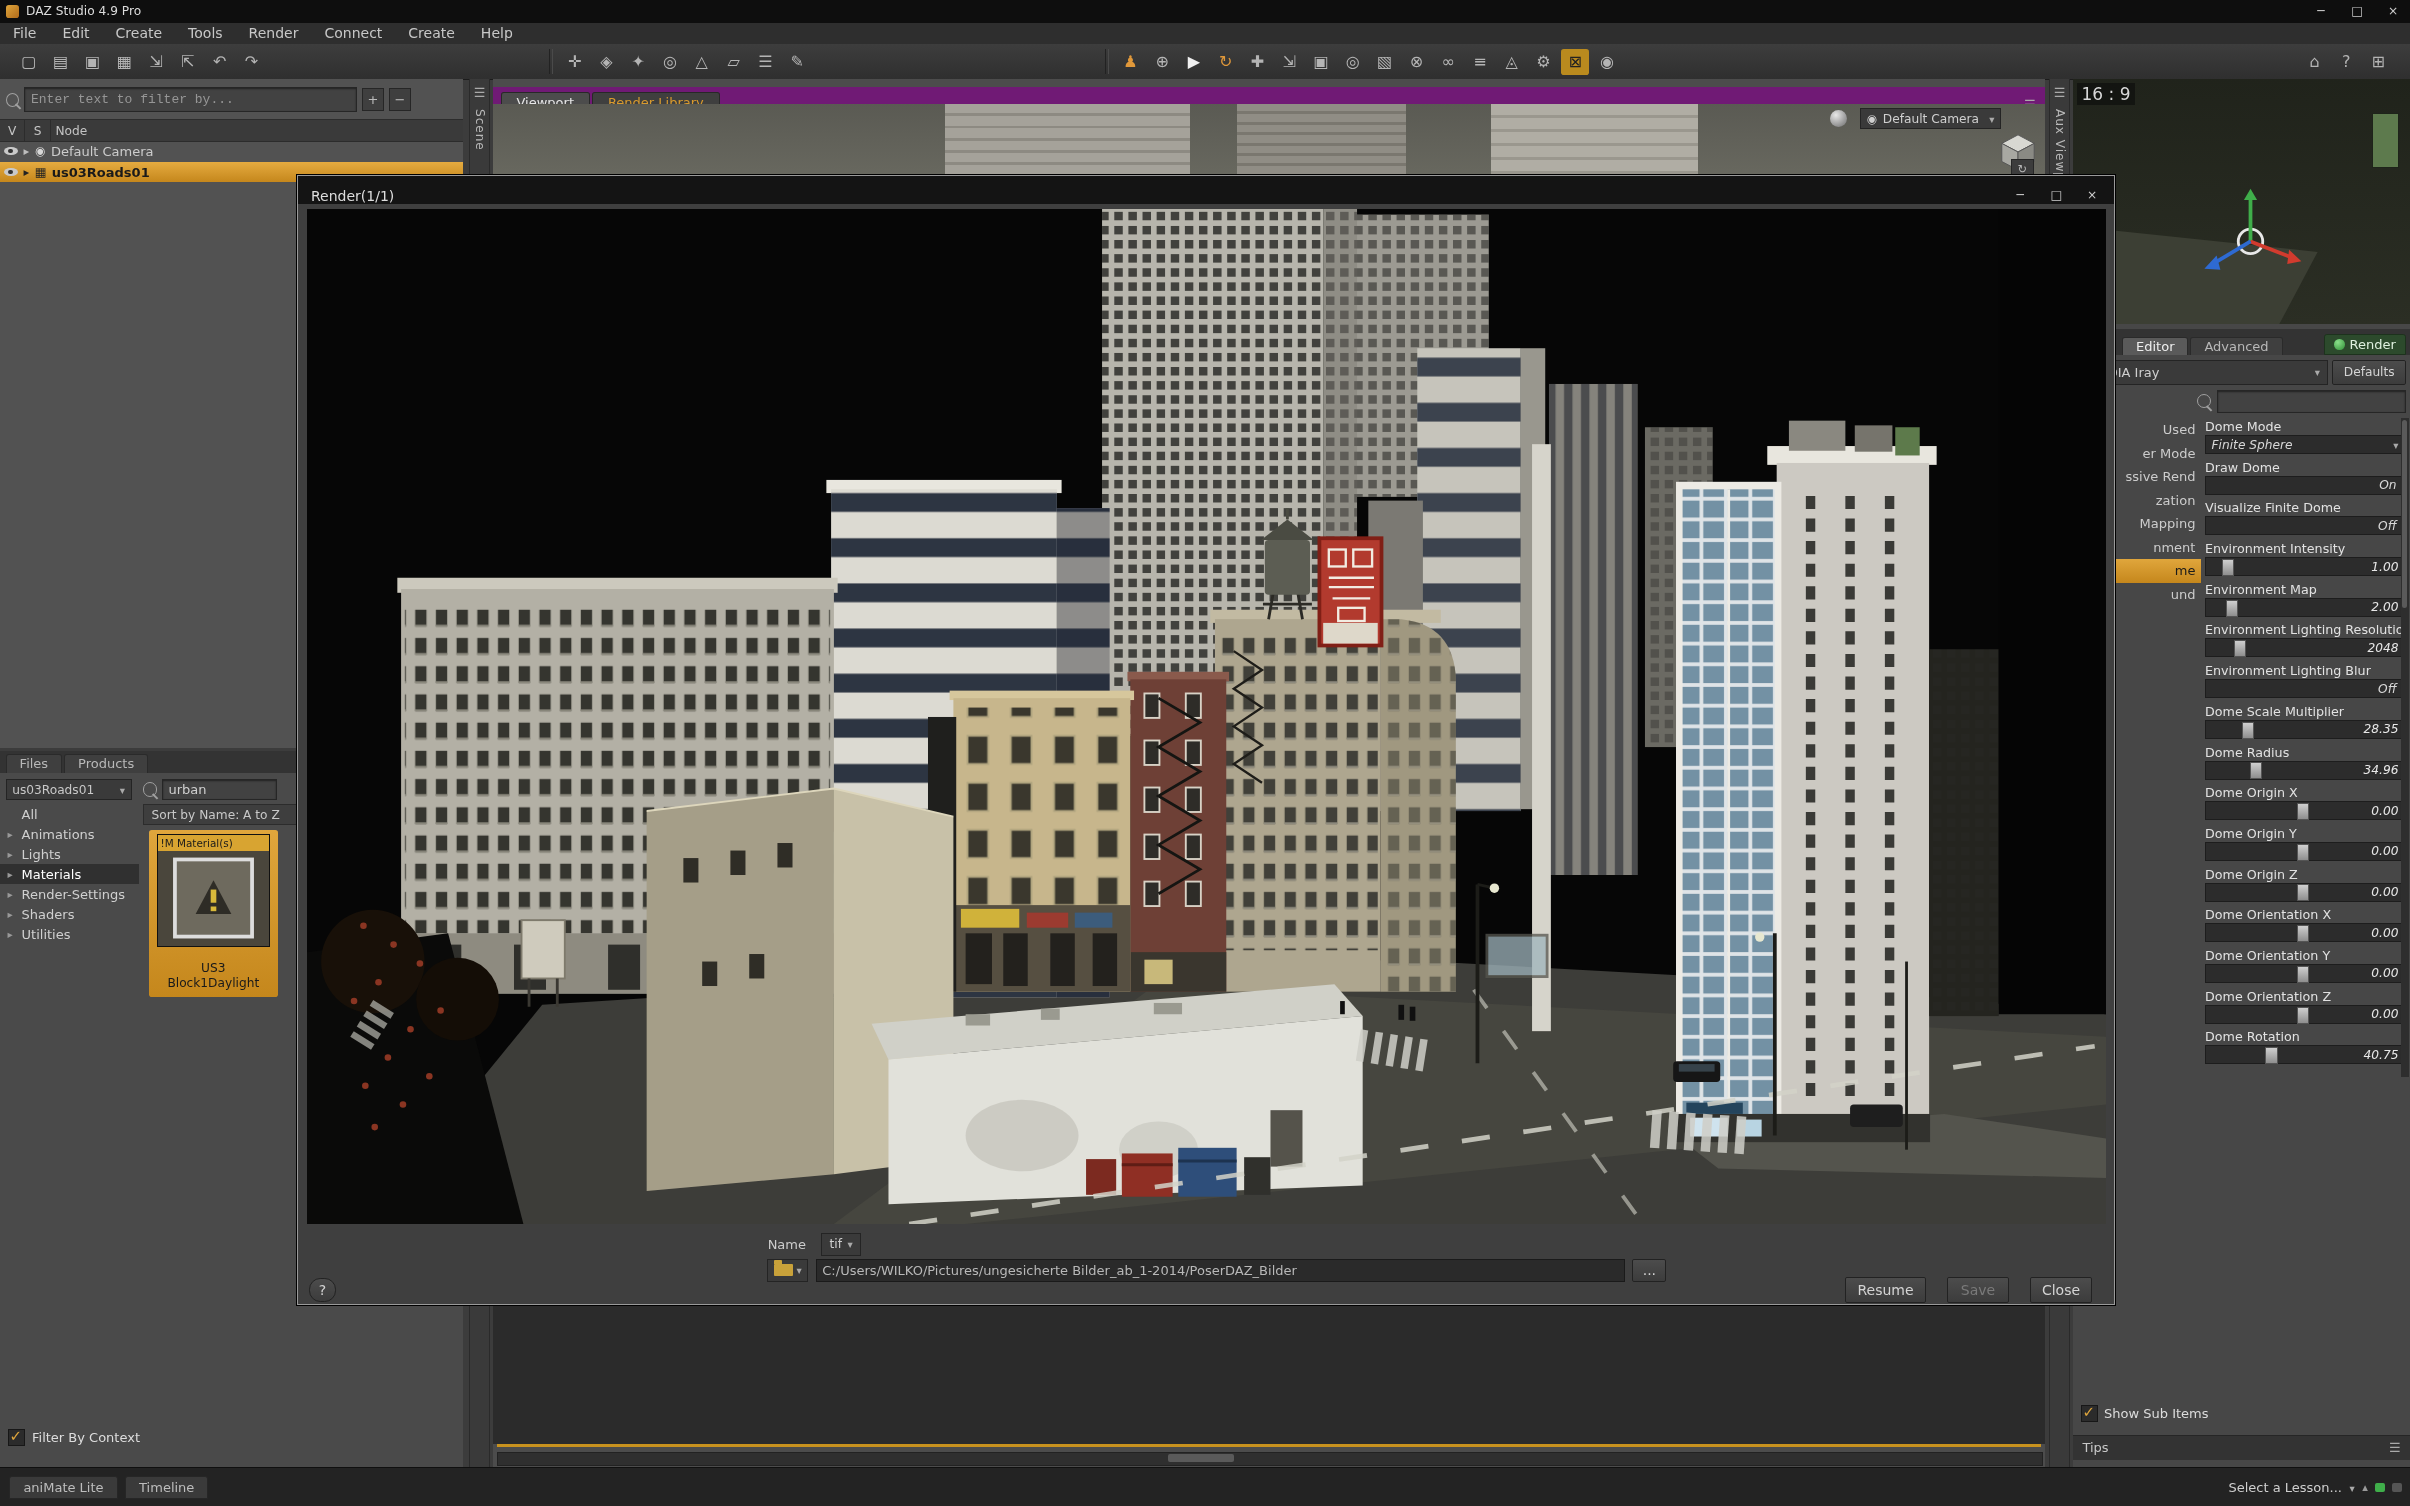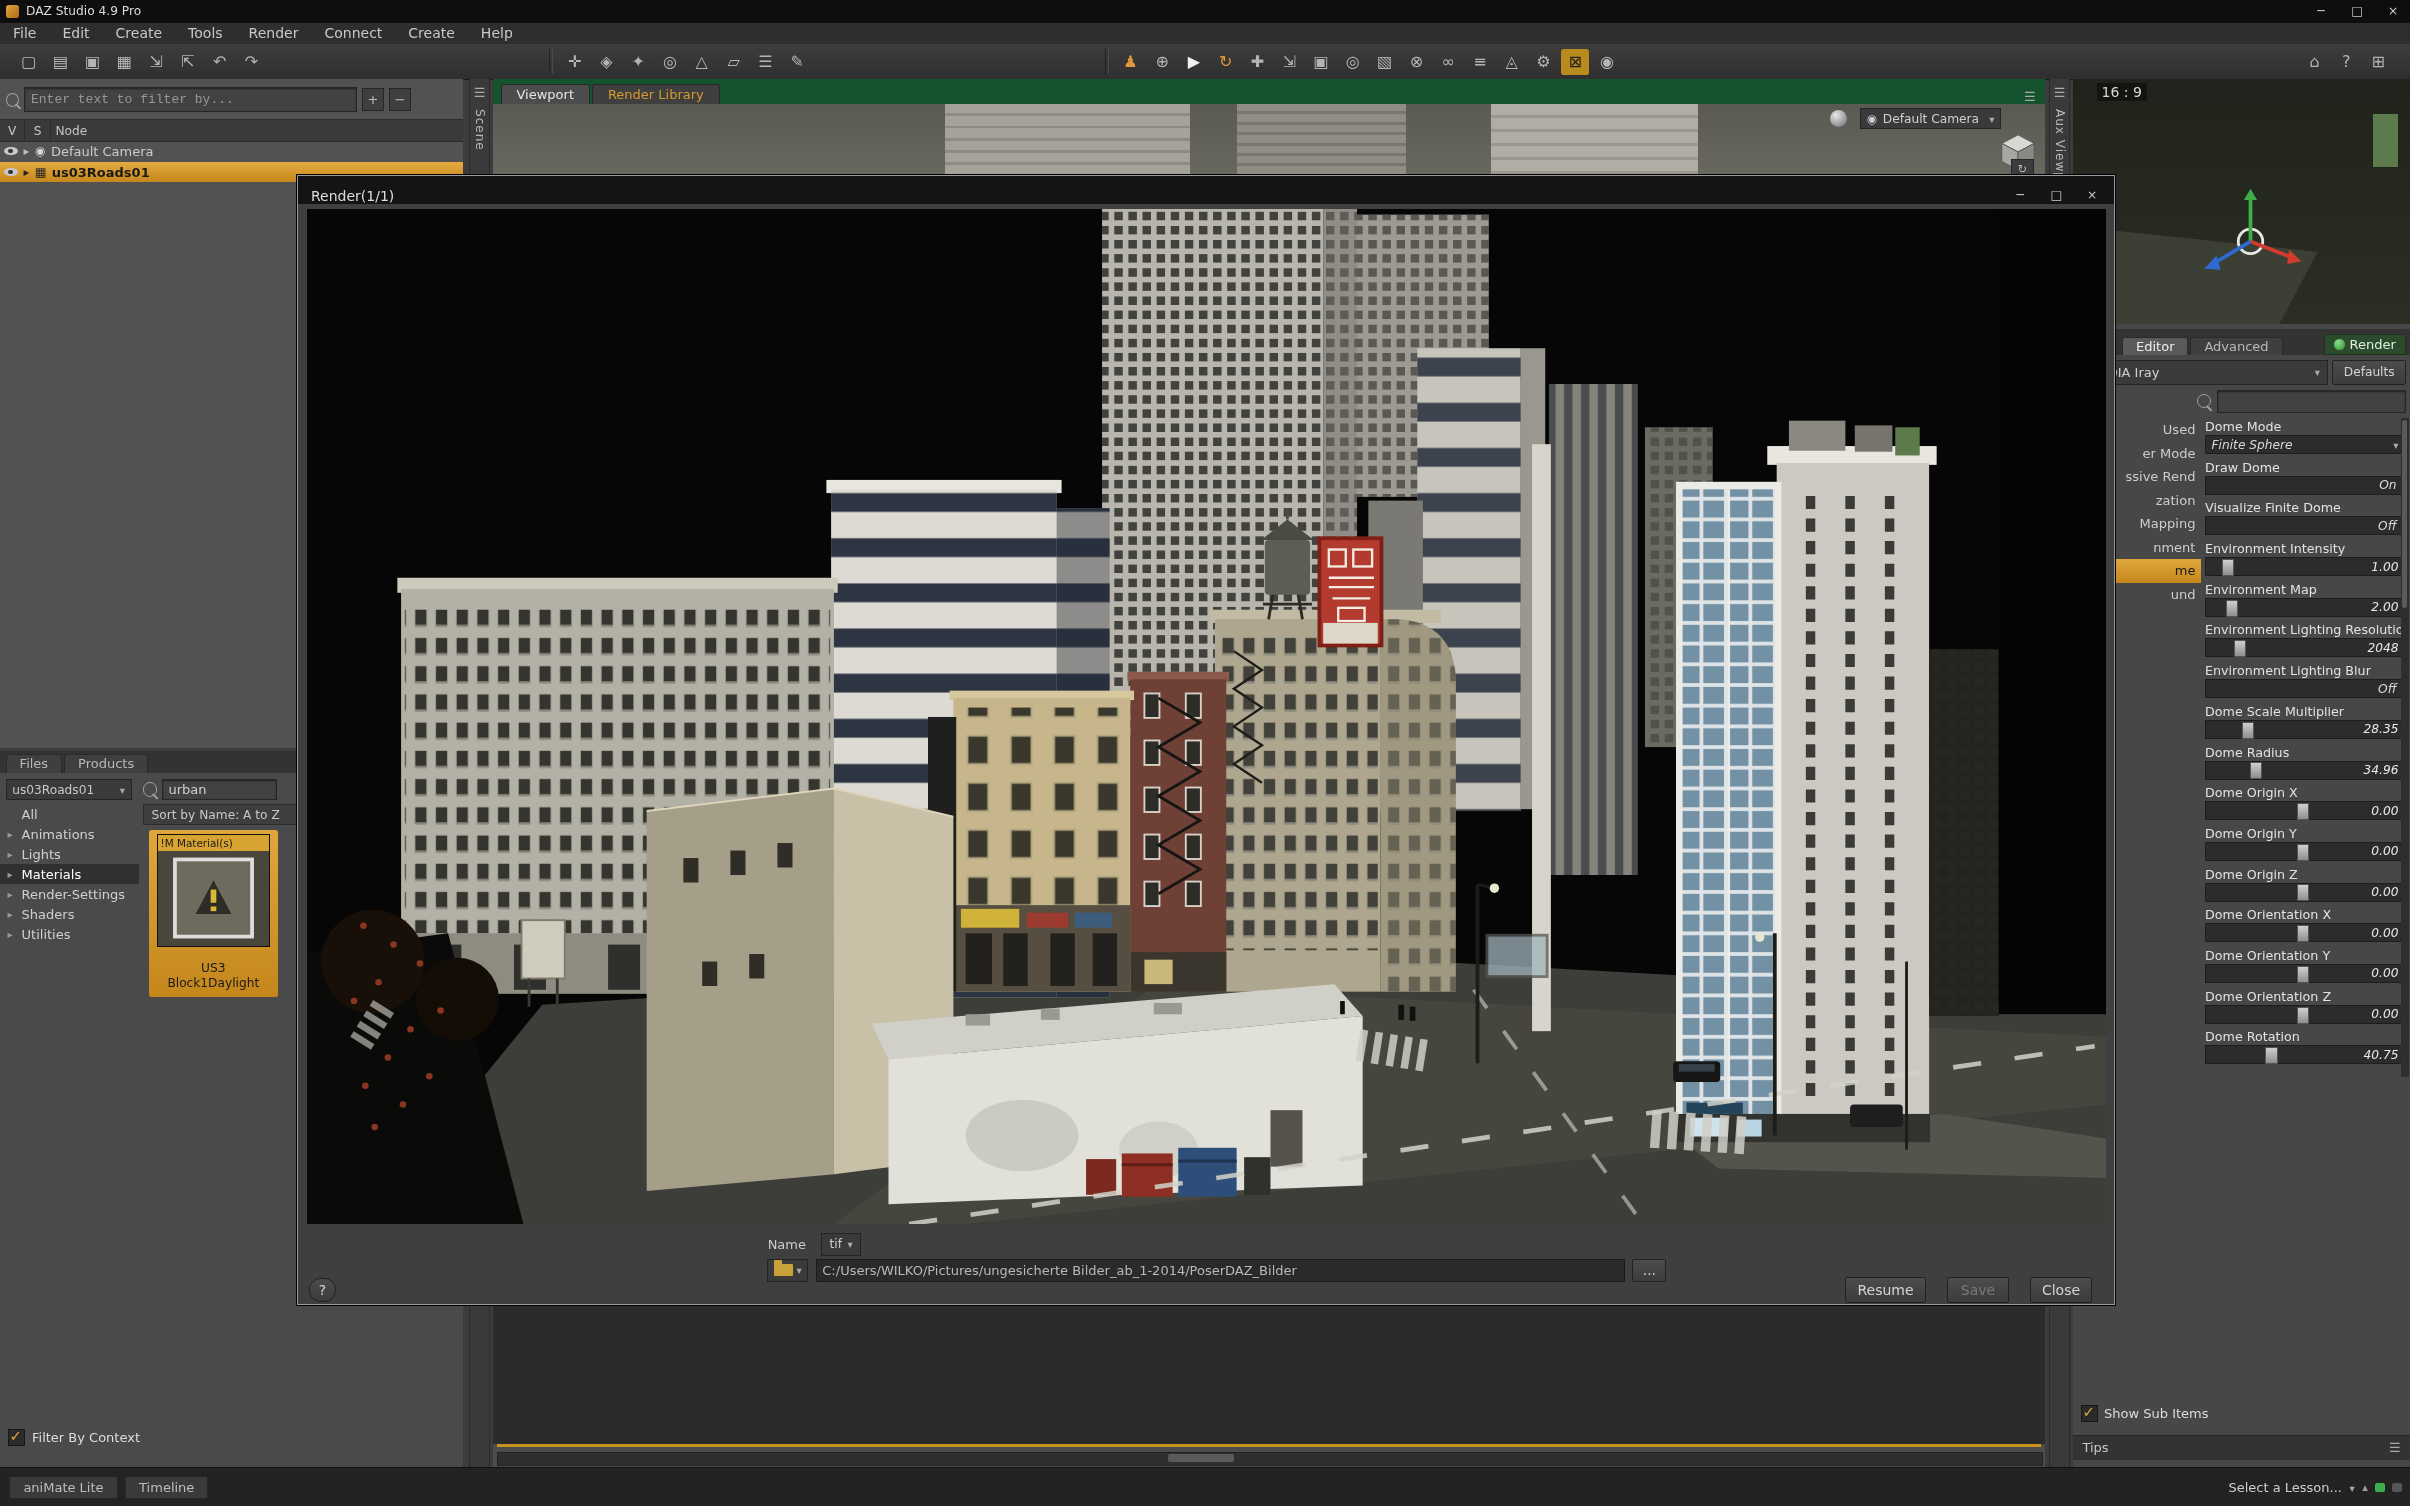--- a/index.html
+++ b/index.html
@@ -76,42 +76,42 @@
   .badge{position:absolute;left:0;top:0;right:0;height:16px;background:#d8a431;color:#1a1a1a;font-size:10.4px;display:flex;align-items:center;padding-left:2.8px;white-space:nowrap;overflow:hidden;}
   .card-title{margin-top:14px;font-size:12.2px;color:#dddddd;text-align:center;line-height:1.25;white-space:nowrap;overflow:hidden;max-width:117px;}
   .card-title span{display:block;}
 
   
   .vstrip{top:79px;width:21px;height:1388px;background:#3a3a3a;border-left:0.9px solid #2a2a2a;border-right:0.9px solid #2a2a2a;display:flex;flex-direction:column;align-items:center;padding-top:5.6px;box-sizing:border-box;gap:9.4px;}
   .vlabel{writing-mode:vertical-rl;font-size:12.2px;color:#b8b8b8;letter-spacing:0.9px;}
 
   
   #center{left:493px;top:79px;width:1552px;height:1388px;background:#4c4c4c;}
-  #vp-tabbar{left:0;top:0;width:1552px;height:24.5px;background:#14532d;display:flex;align-items:flex-end;gap:1.9px;padding-left:7.5px;box-sizing:border-box;}
+  #vp-tabbar{left:0;top:8px;width:1552px;height:24.5px;background:#701a75;display:flex;align-items:flex-end;gap:1.9px;padding-left:7.5px;box-sizing:border-box;}
   .vp-tab{padding:1.9px 15px;font-size:13px;background:#3f3f3f;color:#bbb;border:0.9px solid #282828;border-bottom:none;border-radius:2.8px 2.8px 0 0;}
   .vp-tab.active{background:#4c4c4c;color:#e6e6e6;}
   .vp-tab.attn{color:#d89a2e;}
   #vp-top{left:0;top:24.5px;width:1552px;height:72px;background:linear-gradient(#5a5a53,#68685f);overflow:hidden;}
   .vp-bld{position:absolute;top:0;bottom:0;background:repeating-linear-gradient(#a5a29a 0 9.4px,#8d8a82 9.4px 12.2px);}
   #cam-combo{position:absolute;left:1367px;top:4.7px;width:141px;height:21px;background:#3a3a3a;border:0.9px solid #242424;display:flex;align-items:center;gap:5.6px;padding:0 5.6px;font-size:12.2px;color:#d0d0d0;box-sizing:border-box;}
   #vp-sphere{position:absolute;left:1337px;top:6.6px;width:17px;height:17px;border-radius:50%;background:radial-gradient(circle at 35% 30%,#e8e8e8,#6a6a6a);}
   #vp-cube{position:absolute;left:1505px;top:28px;}
   #vp-toolcol{position:absolute;left:1518px;top:55px;display:flex;flex-direction:column;gap:1.9px;}
   .vp-mini{width:21px;height:19px;background:#3c3c3c;border:0.9px solid #262626;color:#b8b8b8;font-size:11.3px;display:flex;align-items:center;justify-content:center;}
   #vp-bottom{left:0;top:1226px;width:1552px;height:139px;background:#2b2b2b;}
   #vp-focusline{left:3.8px;top:1365px;width:1544px;height:2.8px;background:#c8921e;}
   #vp-hscroll{left:3.8px;top:1373px;width:1544px;height:12.2px;background:#2f2f2f;border:0.9px solid #222;}
   #vp-hscroll .handle{position:absolute;left:670px;top:0.9px;width:66px;height:8.5px;background:#5a5a5a;border-radius:1.9px;}
 
   
   #right-panel{left:2073px;top:79px;width:337px;height:1388px;background:#474747;}
   #aux-vp{left:0;top:0;width:337px;height:245px;background:linear-gradient(#20231b,#2b2e24);overflow:hidden;position:absolute;}
   #aux-floor{position:absolute;left:-28px;top:160px;width:245px;height:104px;background:#3c3f34;transform:skew(-28deg,6deg);}
   #aux-door{position:absolute;left:299px;top:34px;width:24.5px;height:53px;background:#5d7a4d;border:1.9px solid #1e241a;}
-  #aspect-chip{position:absolute;left:3.8px;top:3.8px;background:rgba(10,10,10,.55);color:#d8d8d8;font-size:14px;padding:0.9px 4.7px;margin-left:20px;}
+  #aspect-chip{position:absolute;left:3.8px;top:3.8px;background:rgba(10,10,10,.55);color:#d8d8d8;font-size:17px;padding:0.9px 4.7px;}
   #gizmo{position:absolute;left:121px;top:104px;}
   #rp-tabs{left:0;top:250px;width:337px;height:26px;background:#333;display:flex;align-items:flex-end;gap:1.9px;padding-left:49px;box-sizing:border-box;}
   #render-tab{margin-left:auto;margin-right:3.8px;display:flex;align-items:center;gap:4.7px;background:#2c4a2c;border:0.9px solid #1d321d;color:#dff0df;padding:1.9px 9.4px;font-size:13px;border-radius:2.8px 2.8px 0 0;}
   .greendot{width:10.4px;height:10.4px;border-radius:50%;background:radial-gradient(circle at 35% 30%,#8ae08a,#2f8f36);}
   #engine-row{left:0;top:281px;width:337px;height:24.5px;display:flex;gap:3.8px;padding:0 3.8px;box-sizing:border-box;align-items:center;}
   #engine-combo{flex:1;height:22.6px;background:#3a3a3a;border:0.9px solid #242424;display:flex;align-items:center;padding:0 7.5px;font-size:13px;color:#cfcfcf;}
   #rp-search{left:124px;top:311px;width:209px;height:22.6px;display:flex;align-items:center;gap:5.6px;}
   #rp-search input{flex:1;height:21px;}
   #rp-cats{left:0;top:339px;width:128px;}
   .frag-row{height:23.5px;display:flex;align-items:center;justify-content:flex-end;padding-right:5.6px;font-size:13px;color:#cccccc;}

